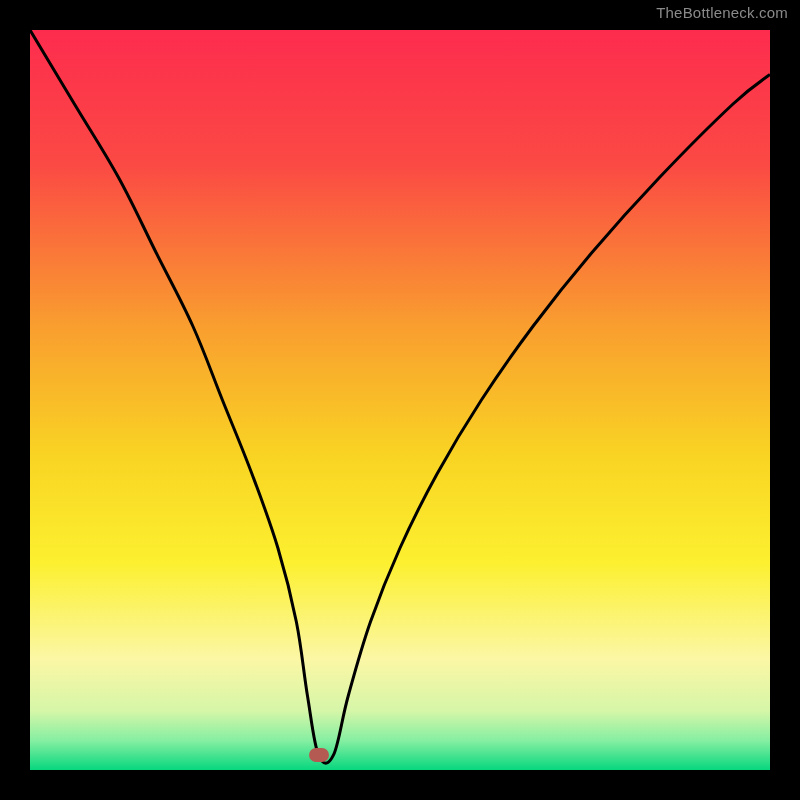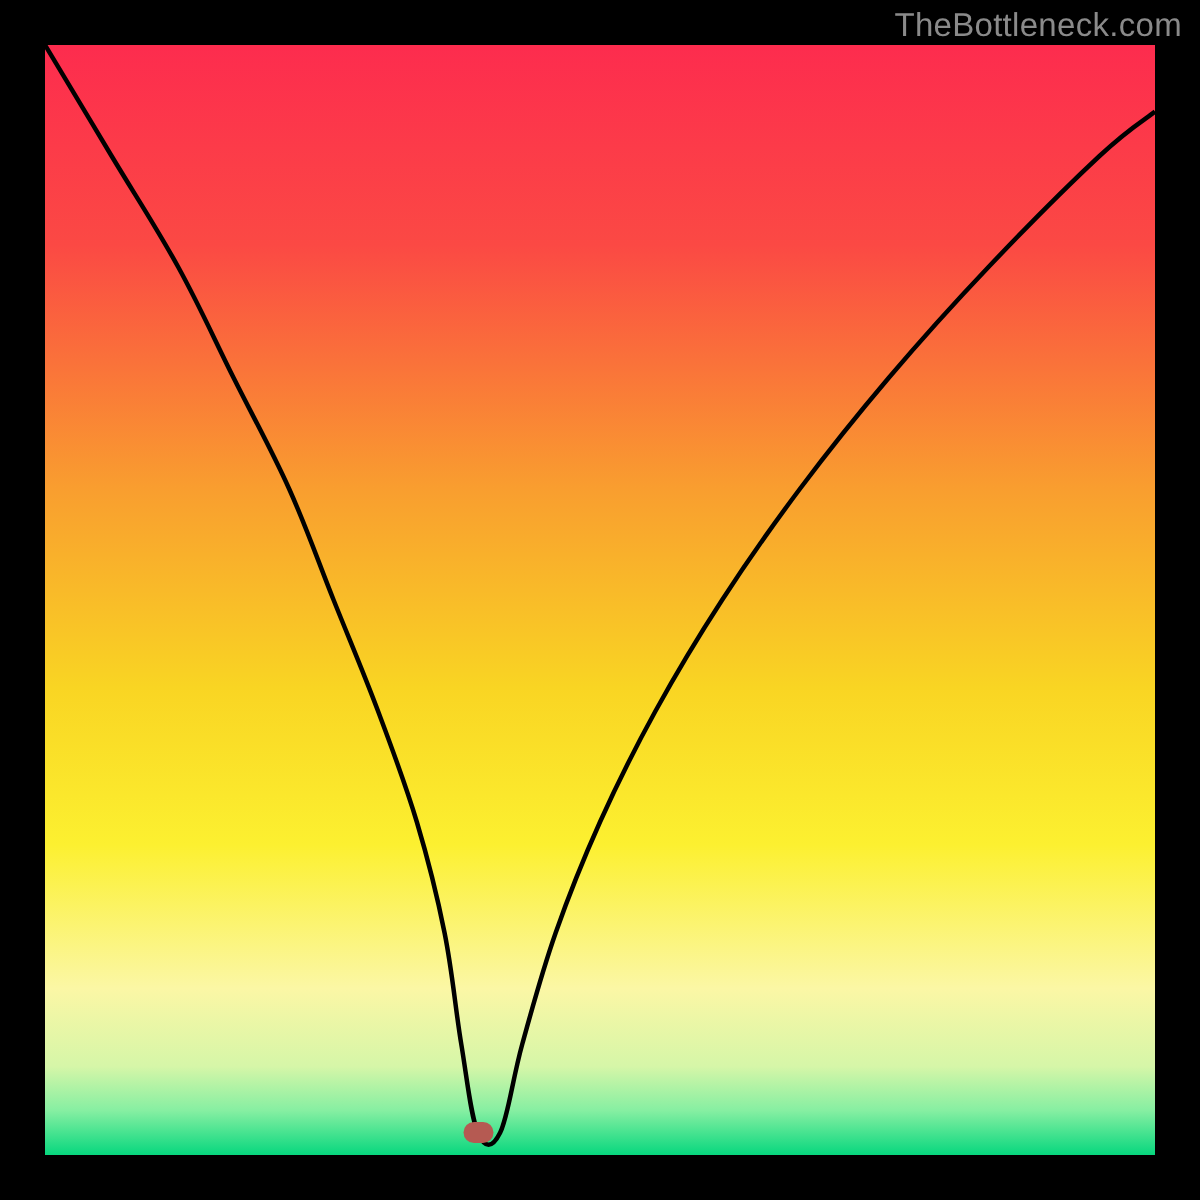--- a/index.html
+++ b/index.html
@@ -37,21 +37,21 @@
     position: absolute;
     width: 20px; height: 14px;
     border-radius: 7px;
     transform: translate(-50%, -50%);
   }
   .watermark {
     position: absolute;
     top: 4px;
     right: 12px;
     color: #8a8a8a;
-    font-size: 22px;
+    font-size: 15px;
     letter-spacing: 0.2px;
     font-weight: 500;
   }
 </style>
 </head>
 <body>
 
 <div class="frame">
 
   <div class="watermark">TheBottleneck.com</div>

